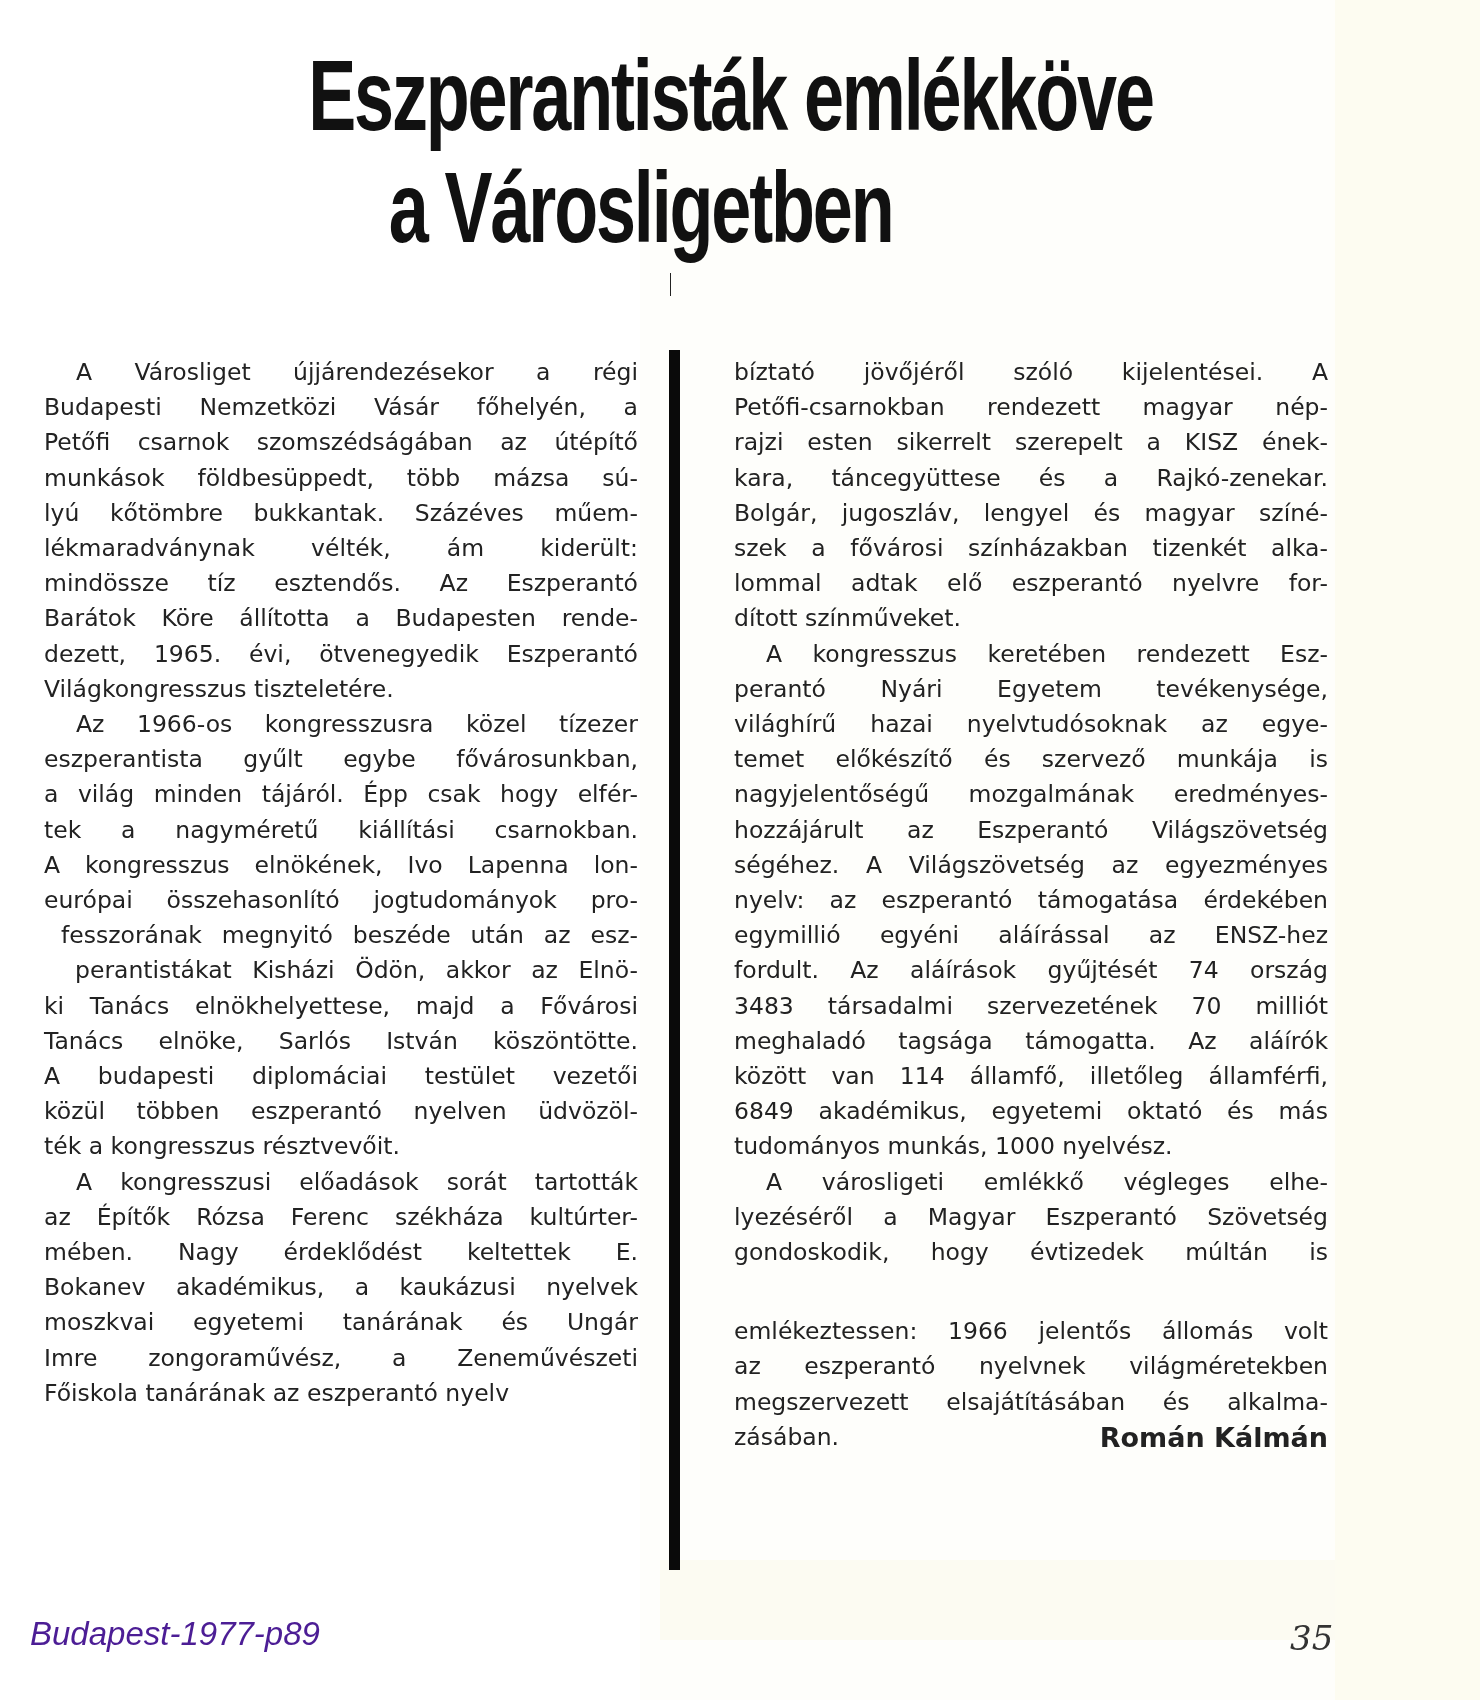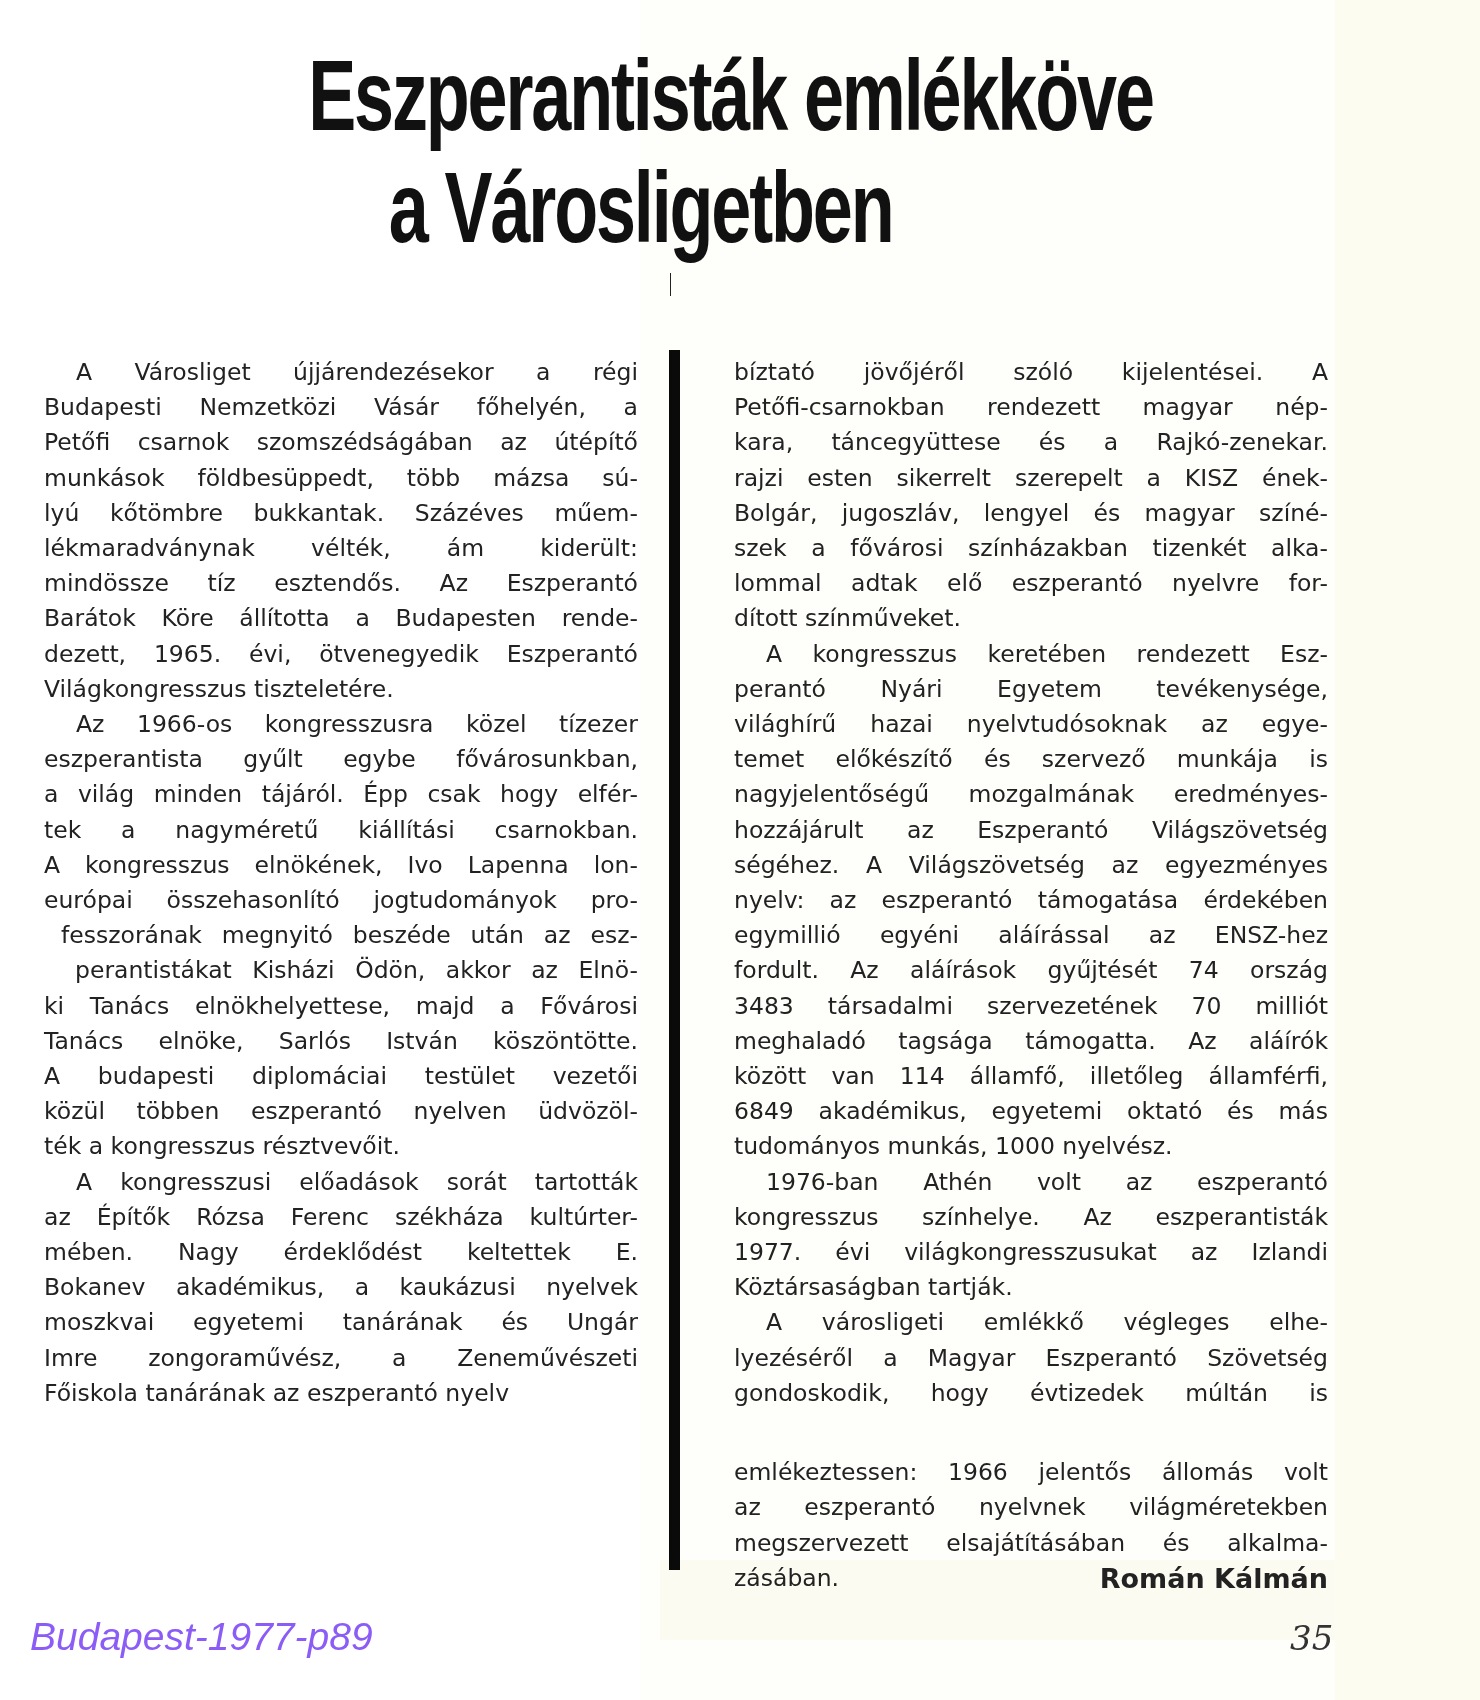--- a/index.html
+++ b/index.html
@@ -45,21 +45,21 @@
     }
     .col.left { left: 44px; top: 355px; }
     .col.right { left: 734px; top: 355px; width: 594px; }
     .line { display: block; text-align: justify; text-align-last: justify; white-space: nowrap; }
     .line.last { text-align-last: left; }
     .signature-row { display: flex; justify-content: space-between; }
     .author { font-weight: bold; font-size: 27px; }
     .source-caption {
       position: absolute; left: 30px; top: 1615px;
       font-family: "Liberation Sans", sans-serif; font-style: italic;
-      font-size: 39px; color: #8b5cf6;
+      font-size: 33px; color: #4c1d95;
     }
     .page-number {
       position: absolute; left: 1290px; top: 1618px;
       font-family: "DejaVu Serif", serif; font-style: italic;
       font-size: 34px; color: #333;
     }
   </style>
 </head>
 <body>
 
@@ -110,22 +110,22 @@
       <span class="line" style="white-space: nowrap;">Bokanev akadémikus, a kaukázusi nyelvek</span>
       <span class="line" style="white-space: nowrap;">moszkvai egyetemi tanárának és Ungár</span>
       <span class="line" style="white-space: nowrap;">Imre zongoraművész, a Zeneművészeti</span>
       <span class="line last" style="white-space: nowrap;">Főiskola tanárának az eszperantó nyelv</span>
     </div>
   </div>
 <div class="col right" id="col-right">
     <div>
       <span class="line" style="white-space: nowrap;">bíztató jövőjéről szóló kijelentései. A</span>
       <span class="line" style="white-space: nowrap;">Petőfi-csarnokban rendezett magyar nép-</span>
+      <span class="line" style="white-space: nowrap;">rajzi esten sikerrelt szerepelt a KISZ ének-</span>
       <span class="line" style="white-space: nowrap;">kara, táncegyüttese és a Rajkó-zenekar.</span>
-      <span class="line" style="white-space: nowrap;">rajzi esten sikerrelt szerepelt a KISZ ének-</span>
       <span class="line" style="white-space: nowrap;">Bolgár, jugoszláv, lengyel és magyar színé-</span>
       <span class="line" style="white-space: nowrap;">szek a fővárosi színházakban tizenkét alka-</span>
       <span class="line" style="white-space: nowrap;">lommal adtak elő eszperantó nyelvre for-</span>
       <span class="line last" style="white-space: nowrap;">dított színműveket.</span>
     </div>
     <div>
       <span class="line" style="padding-left: 32px; white-space: nowrap;">A kongresszus keretében rendezett Esz-</span>
       <span class="line" style="white-space: nowrap;">perantó Nyári Egyetem tevékenysége,</span>
       <span class="line" style="white-space: nowrap;">világhírű hazai nyelvtudósoknak az egye-</span>
       <span class="line" style="white-space: nowrap;">temet előkészítő és szervező munkája is</span>
@@ -135,26 +135,20 @@
       <span class="line" style="white-space: nowrap;">nyelv: az eszperantó támogatása érdekében</span>
       <span class="line" style="white-space: nowrap;">egymillió egyéni aláírással az ENSZ-hez</span>
       <span class="line" style="white-space: nowrap;">fordult. Az aláírások gyűjtését 74 ország</span>
       <span class="line" style="white-space: nowrap;">3483 társadalmi szervezetének 70 milliót</span>
       <span class="line" style="white-space: nowrap;">meghaladó tagsága támogatta. Az aláírók</span>
       <span class="line" style="white-space: nowrap;">között van 114 államfő, illetőleg államférfi,</span>
       <span class="line" style="white-space: nowrap;">6849 akadémikus, egyetemi oktató és más</span>
       <span class="line last" style="white-space: nowrap;">tudományos munkás, 1000 nyelvész.</span>
     </div>
     <div>
-      <span class="line" style="padding-left: 32px; white-space: nowrap;">1976-ban Athén volt az eszperantó</span>
-      <span class="line" style="white-space: nowrap;">kongresszus színhelye. Az eszperantisták</span>
-      <span class="line" style="white-space: nowrap;">1977. évi világkongresszusukat az Izlandi</span>
-      <span class="line last" style="white-space: nowrap;">Köztársaságban tartják.</span>
-    </div>
-    <div>
       <span class="line" style="padding-left: 32px; white-space: nowrap;">A városligeti emlékkő végleges elhe-</span>
       <span class="line" style="white-space: nowrap;">lyezéséről a Magyar Eszperantó Szövetség</span>
       <span class="line" style="white-space: nowrap;">gondoskodik, hogy évtizedek múltán is</span>
       <span class="line" style="white-space: nowrap; margin-top: 44px;">emlékeztessen: 1966 jelentős állomás volt</span>
       <span class="line" style="white-space: nowrap;">az eszperantó nyelvnek világméretekben</span>
       <span class="line" style="white-space: nowrap;">megszervezett elsajátításában és alkalma-</span>
       <div class="signature-row">
         <span>zásában.</span>
         <span class="author">Román Kálmán</span>
       </div>

